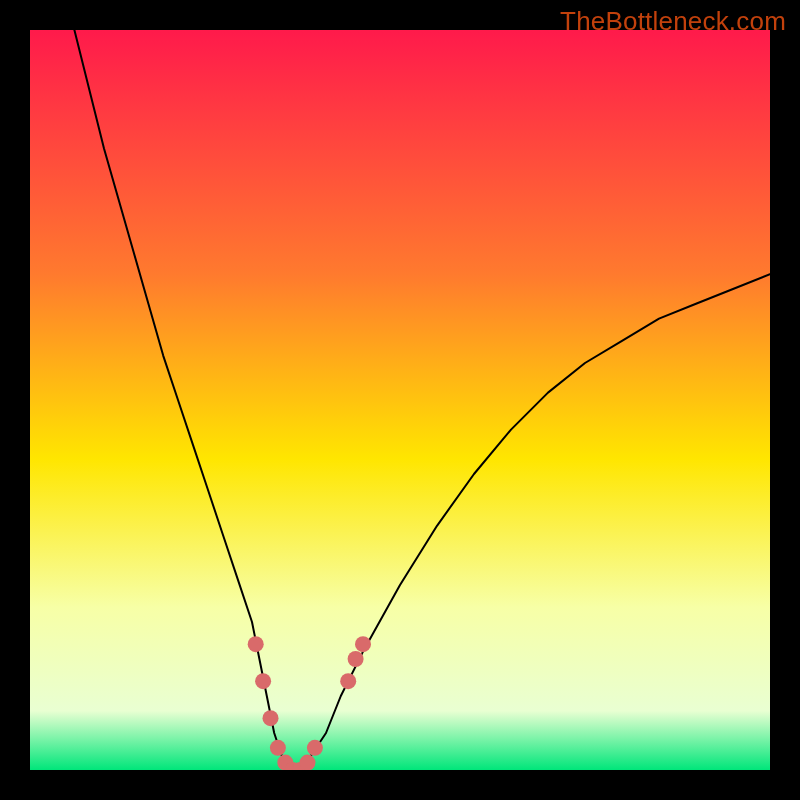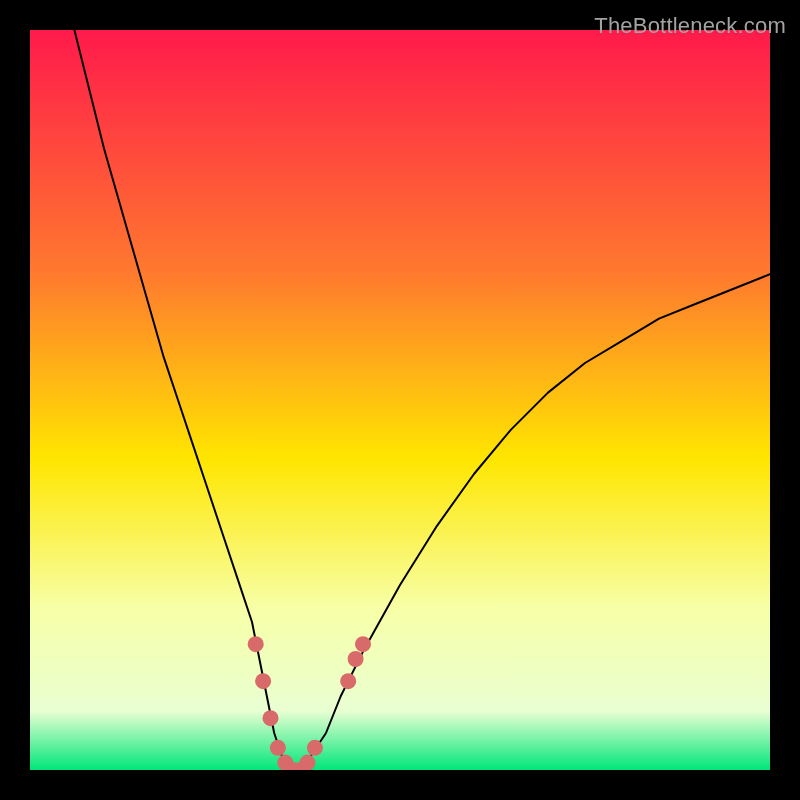--- a/index.html
+++ b/index.html
@@ -16,25 +16,24 @@
     position: absolute;
     left: 30px;
     top: 30px;
     width: 740px;
     height: 740px;
   }
   .watermark {
     position: absolute;
     top: 6px;
     right: 14px;
-    color: #a3a3a3;
-    font-size: 22px;
+    color: #c2410c;
+    font-size: 26px;
     font-weight: 500;
     letter-spacing: 0.2px;
-    margin-top: 7px;
   }
   svg { display: block; }
 </style>
 </head>
 <body>
 
 <div class="plot-area">
   <svg id="chart-svg" width="740" height="740" viewBox="0 0 740 740">
     <defs>
       <linearGradient id="bg-grad" x1="0" y1="0" x2="0" y2="1">

